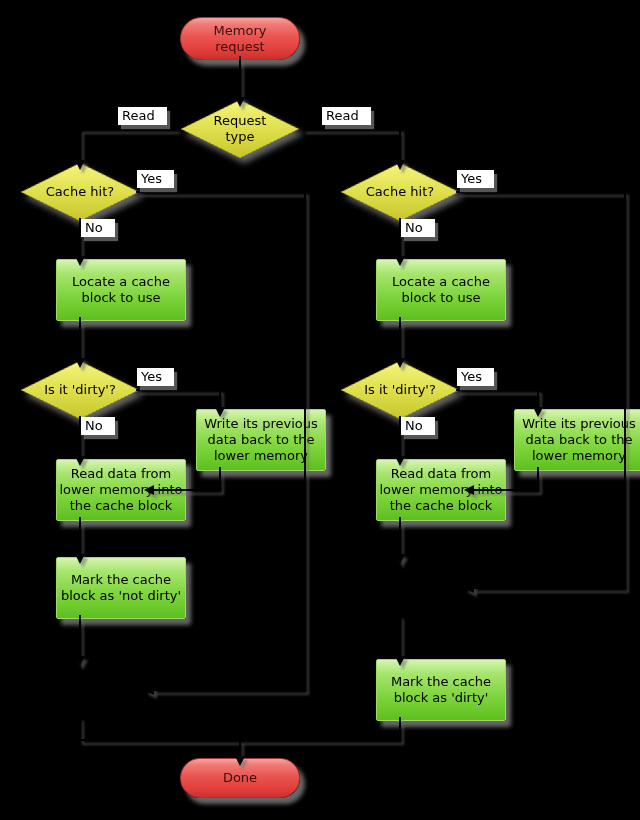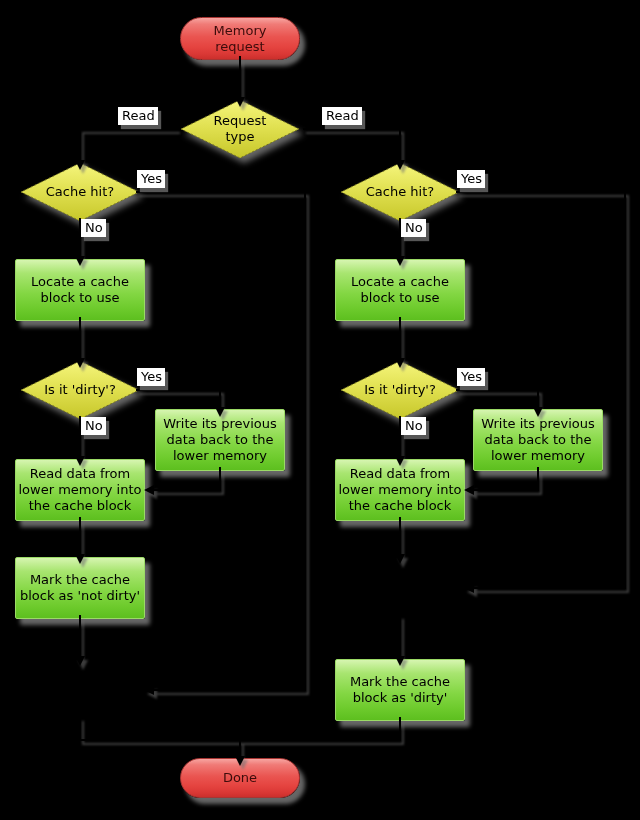--- a/index.html
+++ b/index.html
@@ -9,36 +9,37 @@
   }
   .node {
     position:absolute; display:flex; align-items:center; justify-content:center;
     text-align:center; font-size:13px; line-height:1.22; color:#000;
     white-space:pre-line; z-index:1; box-sizing:border-box;
   }
   .process {
     background:linear-gradient(180deg,#d6f5b0 0%,#a8e570 22%,#84d744 55%,#6ecb2d 80%,#5dbf1f 100%);
     border:1px solid #9bdb66; border-radius:2px;
     box-shadow:5px 6px 4px rgba(120,120,120,0.85);
+    margin-left:41px;
   }
   .terminator {
     background:linear-gradient(180deg,#f7a5a1 0%,#f07b77 15%,#ea5551 45%,#e54440 70%,#da3835 88%,#cc2f2c 100%);
     border:1px solid #a83533; border-radius:22px; color:#3c0c0b;
     box-shadow:5px 6px 4px rgba(120,120,120,0.85);
   }
   .diamond { position:absolute; width:120px; height:60px; z-index:1; }
   .diamond svg { position:absolute; left:0; top:0; filter:drop-shadow(4px 5px 3px rgba(120,120,120,0.85)); }
   .dtext {
     position:absolute; left:0; top:0; right:0; bottom:0;
     display:flex; align-items:center; justify-content:center;
     text-align:center; font-size:13px; line-height:1.2; color:#000; white-space:pre-line;
   }
   .elabel {
     position:absolute; background:#fff; color:#000; font-size:13px;
-    padding:1px 3px 2px 4px; z-index:5; box-shadow:3px 4px 1px rgba(95,95,95,0.9);
+    padding:1px 12px 2px 4px; z-index:5; box-shadow:3px 4px 1px rgba(95,95,95,0.9);
   }
   .edges {
     position:absolute; left:0; top:0; z-index:4; pointer-events:none;
     filter:drop-shadow(3px 4px 1px rgba(110,110,110,0.55));
   }
   .edges path { stroke:#000; stroke-width:2; fill:none; }
   .edges polygon { fill:#000; stroke:none; }
 </style>
 </head>
 <body>

